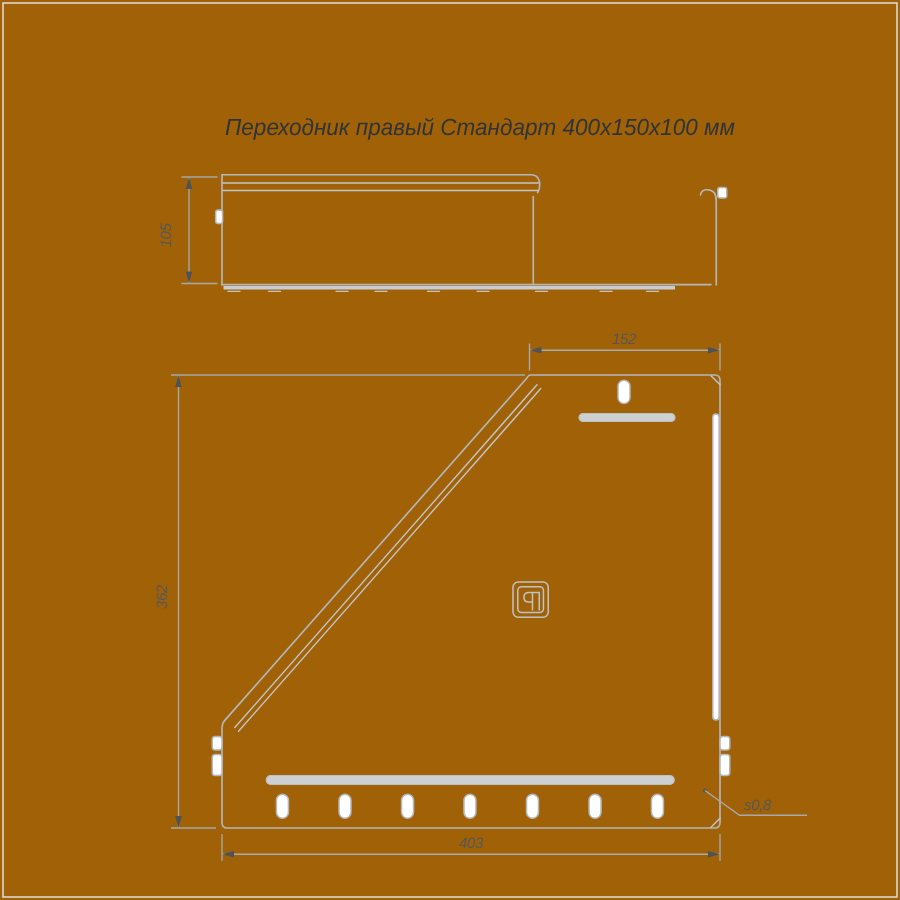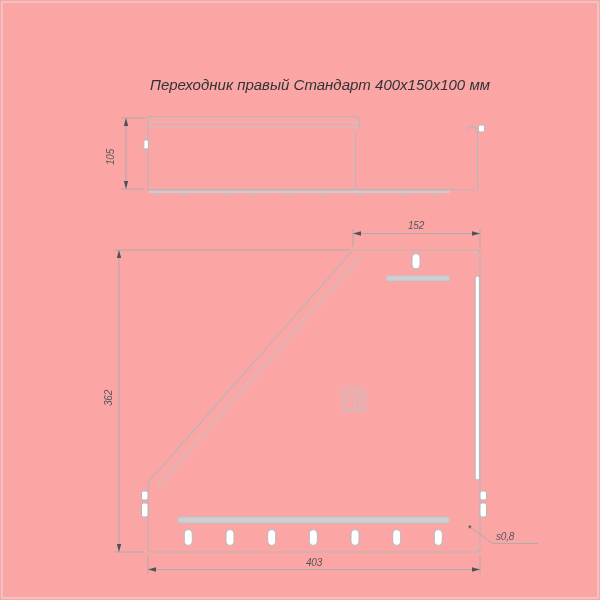--- a/index.html
+++ b/index.html
@@ -1,16 +1,16 @@
 <!DOCTYPE html>
 <html><head>
 <meta charset="utf-8">
 <style>
   html,body{margin:0;padding:0;background:#fff;}
-  .canvas{position:relative;width:600px;height:600px;background:#fca5a5;overflow:hidden;}
+  .canvas{position:relative;width:600px;height:600px;background:#a16207;overflow:hidden;}
   svg{display:block;}
   .part   {stroke:#b3b7ba;fill:none;stroke-width:1.1;stroke-linecap:round;stroke-linejoin:round;}
   .part-thin{stroke:#c2c6c9;fill:none;stroke-width:0.9;stroke-linecap:round;}
   .fold   {stroke:#c9cdcf;fill:none;stroke-width:2.4;stroke-linecap:butt;}
   .bead   {fill:#ccd0d2;stroke:#bdc1c4;stroke-width:0.8;}
   .slot   {fill:#ffffff;stroke:#b3b7ba;stroke-width:1;}
   .tab    {fill:#ffffff;stroke:#b3b7ba;stroke-width:1;}
   .dim    {stroke:#a6aaad;fill:none;stroke-width:0.9;stroke-linecap:butt;}
   .arr    {fill:#505356;stroke:none;}
   .dot    {fill:#54575a;stroke:none;}

